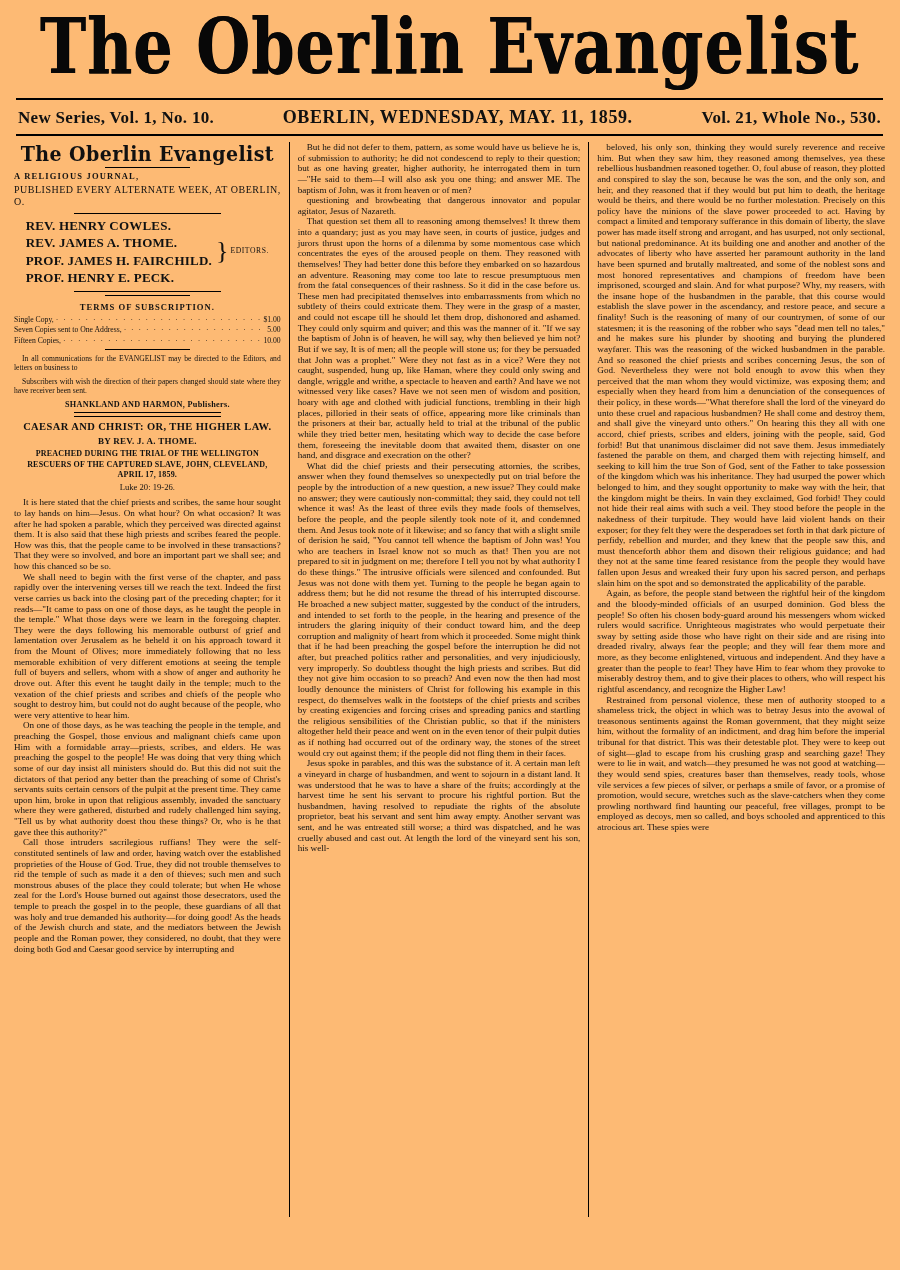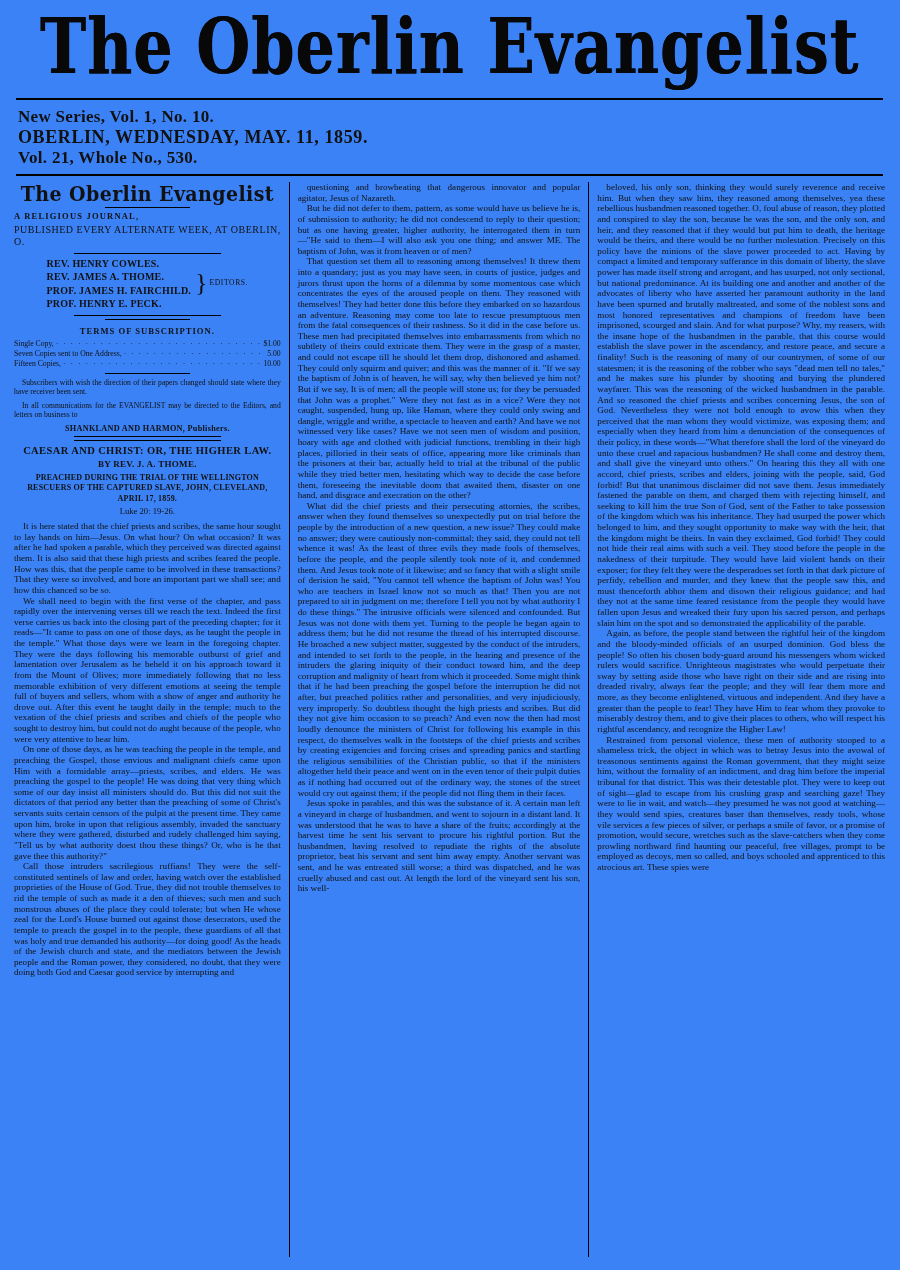--- a/index.html
+++ b/index.html
@@ -14,21 +14,21 @@
     color: #111;
     position: relative;
     overflow: hidden;
   }
   .page {
     width: 900px;
     height: 1270px;
     position: relative;
     box-sizing: border-box;
     padding: 6px 15px 4px 14px;
-    background: #3b82f6;
+    background: #fdba74;
   }
   
   .masthead {
     text-align: center;
     font-family: "DejaVu Serif", serif;
     font-weight: bold;
     font-size: 62px;
     line-height: 1.0;
     letter-spacing: 1px;
     padding-top: 10px;
@@ -48,21 +48,20 @@
   
   .issueline {
     display: flex;
     justify-content: space-between;
     align-items: baseline;
     font-family: "Liberation Serif", serif;
     font-weight: bold;
     font-size: 17px;
     padding: 7px 4px 6px 4px;
     letter-spacing: 0.3px;
-    flex-direction: column;
   }
   .issueline .mid { font-size: 18px; letter-spacing: 0.6px; }
   .rule-under-issue {
     border-top: 2px solid #000;
     margin: 0 2px 0 2px;
   }
   
   .columns {
     display: flex;
     margin-top: 6px;
@@ -105,21 +104,21 @@
   }
   .hr-s { border-top: 1px solid #000; width: 55%; margin: 3px auto; }
   .hr-xs { border-top: 1px solid #000; width: 32%; margin: 3px auto; }
   .editors {
     display: flex;
     align-items: center;
     justify-content: center;
     margin: 3px 0 4px 0;
   }
   .editors .names {
-    font-size: 10px;
+    font-size: 13px;
     font-weight: bold;
     line-height: 1.35;
     letter-spacing: 0.2px;
     text-align: left;
   }
   .editors .brace {
     font-size: 26px;
     line-height: 0.8;
     margin: 0 2px 0 4px;
   }
@@ -261,41 +260,41 @@
         <span class="tval">5.00</span>
       </div>
       <div class="terms-row">
         <span class="tlabel">Fifteen Copies,</span>
         <span class="dots">· · · · · · · · · · · · · · · · · · · · · · · · · · · ·</span>
         <span class="tval">10.00</span>
       </div>
 
       <div class="hr-xs"></div>
 
+      <div class="c1-small">In all communications for the EVANGELIST may be directed to the Editors, and letters on business to</div>
       <div class="c1-small">Subscribers with wish the direction of their papers changed should state where they have receiver been sent.</div>
-      <div class="c1-small">In all communications for the EVANGELIST may be directed to the Editors, and letters on business to</div>
       <div class="c1-pub">SHANKLAND AND HARMON, Publishers.</div>
 
       <div class="hr-s"></div>
 
       <div class="hr-s"></div>
       <div class="sermon-title">CAESAR AND CHRIST: OR, THE HIGHER LAW.</div>
       <div class="sermon-by">BY REV. J. A. THOME.</div>
       <div class="sermon-occ">PREACHED DURING THE TRIAL OF THE WELLINGTON RESCUERS OF THE CAPTURED SLAVE, JOHN, CLEVELAND, APRIL 17, 1859.</div>
       <div class="sermon-text">Luke 20: 19-26.</div>
 
       <p>It is here stated that the chief priests and scribes, the same hour sought to lay hands on him—Jesus. On what hour? On what occasion? It was after he had spoken a parable, which they perceived was directed against them. It is also said that these high priests and scribes feared the people. How was this, that the people came to be involved in these transactions? That they were so involved, and bore an important part we shall see; and how this chanced so be so.</p>
       <p>We shall need to begin with the first verse of the chapter, and pass rapidly over the intervening verses till we reach the text. Indeed the first verse carries us back into the closing part of the preceding chapter; for it reads—"It came to pass on one of those days, as he taught the people in the temple." What those days were we learn in the foregoing chapter. They were the days following his memorable outburst of grief and lamentation over Jerusalem as he beheld it on his approach toward it from the Mount of Olives; more immediately following that no less memorable exhibition of very different emotions at seeing the temple full of buyers and sellers, whom with a show of anger and authority he drove out. After this event he taught daily in the temple; much to the vexation of the chief priests and scribes and chiefs of the people who sought to destroy him, but could not do aught because of the people, who were very attentive to hear him.</p>
       <p>On one of those days, as he was teaching the people in the temple, and preaching the Gospel, those envious and malignant chiefs came upon Him with a formidable array—priests, scribes, and elders. He was preaching the gospel to the people! He was doing that very thing which some of our day insist all ministers should do. But this did not suit the dictators of that period any better than the preaching of some of Christ's servants suits certain censors of the pulpit at the present time. They came upon him, broke in upon that religious assembly, invaded the sanctuary where they were gathered, disturbed and rudely challenged him saying, "Tell us by what authority doest thou these things? Or, who is he that gave thee this authority?"</p>
       <p>Call those intruders sacrilegious ruffians! They were the self-constituted sentinels of law and order, having watch over the established proprieties of the House of God. True, they did not trouble themselves to rid the temple of such as made it a den of thieves; such men and such monstrous abuses of the place they could tolerate; but when He whose zeal for the Lord's House burned out against those desecrators, used the temple to preach the gospel in to the people, these guardians of all that was holy and true demanded his authority—for doing good! As the heads of the Jewish church and state, and the mediators between the Jewish people and the Roman power, they considered, no doubt, that they were doing both God and Caesar good service by interrupting and</p>
     </div>
 
     <div class="col col2">
+      <p>But he did not defer to them, pattern, as some would have us believe he is, of submission to authority; he did not condescend to reply to their question; but as one having greater, higher authority, he interrogated them in turn—"He said to them—I will also ask you one thing; and answer ME. The baptism of John, was it from heaven or of men?</p>
       <p>questioning and browbeating that dangerous innovator and popular agitator, Jesus of Nazareth.</p>
-      <p>But he did not defer to them, pattern, as some would have us believe he is, of submission to authority; he did not condescend to reply to their question; but as one having greater, higher authority, he interrogated them in turn—"He said to them—I will also ask you one thing; and answer ME. The baptism of John, was it from heaven or of men?</p>
       <p>That question set them all to reasoning among themselves! It threw them into a quandary; just as you may have seen, in courts of justice, judges and jurors thrust upon the horns of a dilemma by some momentous case which concentrates the eyes of the aroused people on them. They reasoned with themselves! They had better done this before they embarked on so hazardous an adventure. Reasoning may come too late to rescue presumptuous men from the fatal consequences of their rashness. So it did in the case before us. These men had precipitated themselves into embarrassments from which no subtlety of theirs could extricate them. They were in the grasp of a master, and could not escape till he should let them drop, dishonored and ashamed. They could only squirm and quiver; and this was the manner of it. "If we say the baptism of John is of heaven, he will say, why then believed ye him not? But if we say, It is of men; all the people will stone us; for they be persuaded that John was a prophet." Were they not fast as in a vice? Were they not caught, suspended, hung up, like Haman, where they could only swing and dangle, wriggle and writhe, a spectacle to heaven and earth? And have we not witnessed very like cases? Have we not seen men of wisdom and position, hoary with age and clothed with judicial functions, trembling in their high places, pilloried in their seats of office, appearing more like criminals than the prisoners at their bar, actually held to trial at the tribunal of the public while they tried better men, hesitating which way to decide the case before them, foreseeing the inevitable doom that awaited them, disaster on one hand, and disgrace and execration on the other?</p>
       <p>What did the chief priests and their persecuting attornies, the scribes, answer when they found themselves so unexpectedly put on trial before the people by the introduction of a new question, a new issue? They could make no answer; they were cautiously non-committal; they said, they could not tell whence it was! As the least of three evils they made fools of themselves, before the people, and the people silently took note of it, and condemned them. And Jesus took note of it likewise; and so fancy that with a slight smile of derision he said, "You cannot tell whence the baptism of John was! You who are teachers in Israel know not so much as that! Then you are not prepared to sit in judgment on me; therefore I tell you not by what authority I do these things." The intrusive officials were silenced and confounded. But Jesus was not done with them yet. Turning to the people he began again to address them; but he did not resume the thread of his interrupted discourse. He broached a new subject matter, suggested by the conduct of the intruders, and intended to set forth to the people, in the hearing and presence of the intruders the glaring iniquity of their conduct toward him, and the deep corruption and malignity of heart from which it proceeded. Some might think that if he had been preaching the gospel before the interruption he did not after, but preached politics rather and personalities, and very injudiciously, very improperly. So doubtless thought the high priests and scribes. But did they not give him occasion to so preach? And even now the then had most loudly denounce the ministers of Christ for following his example in this respect, do themselves walk in the footsteps of the chief priests and scribes by creating exigencies and forcing crises and spreading panics and startling the religious sensibilities of the Christian public, so that if the ministers altogether held their peace and went on in the even tenor of their pulpit duties as if nothing had occurred out of the ordinary way, the stones of the street would cry out against them; if the people did not fling them in their faces.</p>
       <p>Jesus spoke in parables, and this was the substance of it. A certain man left a vineyard in charge of husbandmen, and went to sojourn in a distant land. It was understood that he was to have a share of the fruits; accordingly at the harvest time he sent his servant to procure his rightful portion. But the husbandmen, having resolved to repudiate the rights of the absolute proprietor, beat his servant and sent him away empty. Another servant was sent, and he was entreated still worse; a third was dispatched, and he was cruelly abused and cast out. At length the lord of the vineyard sent his son, his well-</p>
     </div>
 
     <div class="col col3">
       <p>beloved, his only son, thinking they would surely reverence and receive him. But when they saw him, they reasoned among themselves, yea these rebellious husbandmen reasoned together. O, foul abuse of reason, they plotted and conspired to slay the son, because he was the son, and the only son, and heir, and they reasoned that if they would but put him to death, the heritage would be theirs, and there would be no further molestation. Precisely on this policy have the minions of the slave power proceeded to act. Having by compact a limited and temporary sufferance in this domain of liberty, the slave power has made itself strong and arrogant, and has usurped, not only sectional, but national predominance. At its building one and another and another of the advocates of liberty who have asserted her paramount authority in the land have been spurned and brutally maltreated, and some of the noblest sons and most honored representatives and champions of freedom have been imprisoned, scourged and slain. And for what purpose? Why, my reasers, with the insane hope of the husbandmen in the parable, that this course would establish the slave power in the ascendancy, and restore peace, and secure a finality! Such is the reasoning of many of our countrymen, of some of our statesmen; it is the reasoning of the robber who says "dead men tell no tales," and he makes sure his plunder by shooting and burying the plundered wayfarer. This was the reasoning of the wicked husbandmen in the parable. And so reasoned the chief priests and scribes concerning Jesus, the son of God. Nevertheless they were not bold enough to avow this when they perceived that the man whom they would victimize, was exposing them; and especially when they heard from him a denunciation of the consequences of their policy, in these words—"What therefore shall the lord of the vineyard do unto these cruel and rapacious husbandmen? He shall come and destroy them, and shall give the vineyard unto others." On hearing this they all with one accord, chief priests, scribes and elders, joining with the people, said, God forbid! But that unanimous disclaimer did not save them. Jesus immediately fastened the parable on them, and charged them with rejecting himself, and seeking to kill him the true Son of God, sent of the Father to take possession of the kingdom which was his inheritance. They had usurped the power which belonged to him, and they sought opportunity to make way with the heir, that the kingdom might be theirs. In vain they exclaimed, God forbid! They could not hide their real aims with such a veil. They stood before the people in the nakedness of their turpitude. They would have laid violent hands on their exposer; for they felt they were the desperadoes set forth in that dark picture of perfidy, rebellion and murder, and they knew that the people saw this, and must thenceforth abhor them and disown their religious guidance; and had they not at the same time feared resistance from the people they would have fallen upon Jesus and wreaked their fury upon his sacred person, and perhaps slain him on the spot and so demonstrated the applicability of the parable.</p>
       <p>Again, as before, the people stand between the rightful heir of the kingdom and the bloody-minded officials of an usurped dominion. God bless the people! So often his chosen body-guard around his messengers whom wicked rulers would sacrifice. Unrighteous magistrates who would perpetuate their sway by setting aside those who have right on their side and are rising into dreaded rivalry, always fear the people; and they will fear them more and more, as they become enlightened, virtuous and independent. And they have a greater than the people to fear! They have Him to fear whom they provoke to miserably destroy them, and to give their places to others, who will respect his rightful ascendancy, and recognize the Higher Law!</p>
       <p>Restrained from personal violence, these men of authority stooped to a shameless trick, the object in which was to betray Jesus into the avowal of treasonous sentiments against the Roman government, that they might seize him, without the formality of an indictment, and drag him before the imperial tribunal for that district. This was their detestable plot. They were to keep out of sight—glad to escape from his crushing grasp and searching gaze! They were to lie in wait, and watch—they presumed he was not good at watching—they would send spies, creatures baser than themselves, ready tools, whose vile services a few pieces of silver, or perhaps a smile of favor, or a promise of promotion, would secure, wretches such as the slave-catchers when they come prowling northward find haunting our peaceful, free villages, prompt to be employed as decoys, men so called, and boys schooled and apprenticed to this atrocious art. These spies were</p>
     </div>

